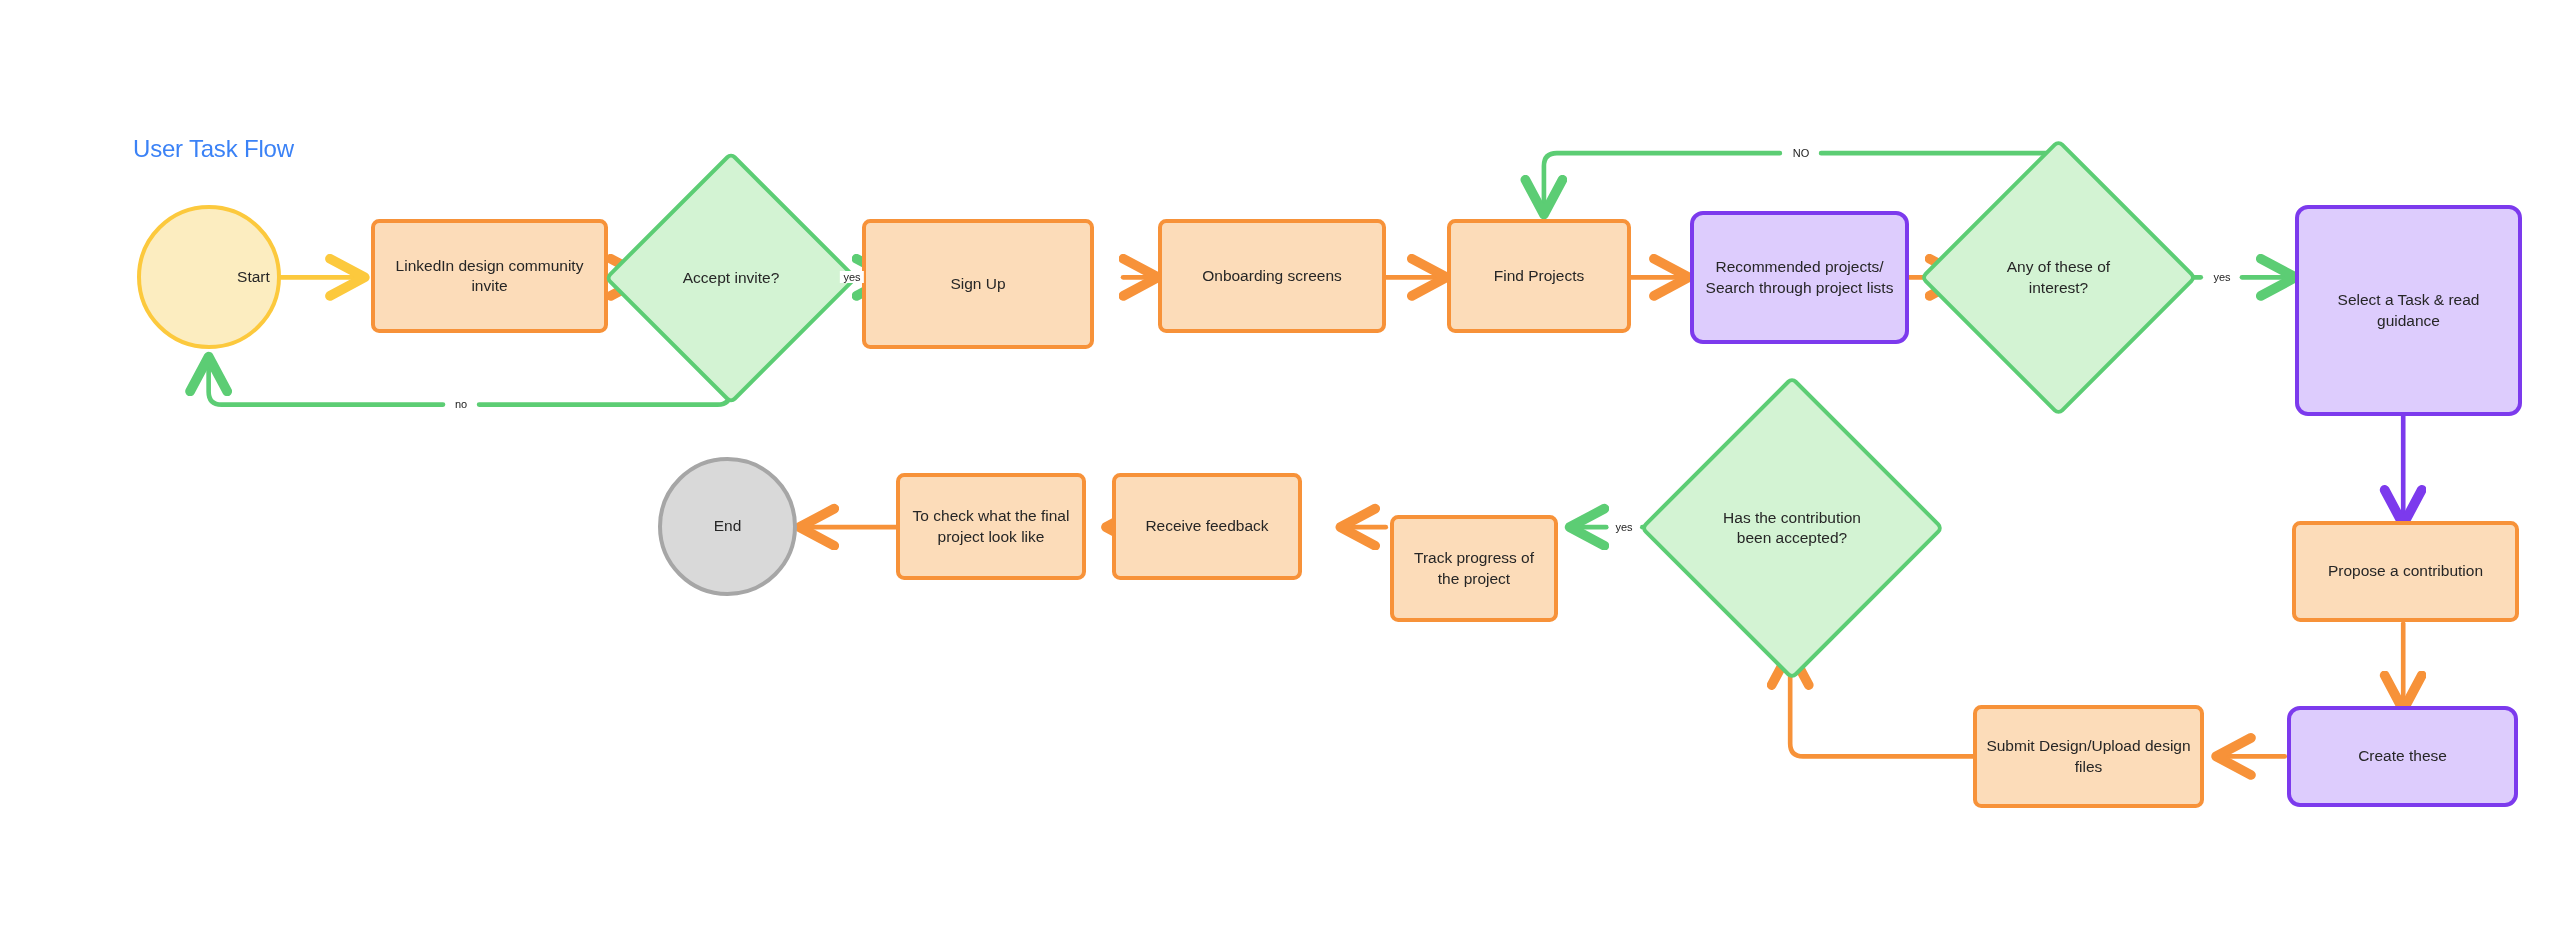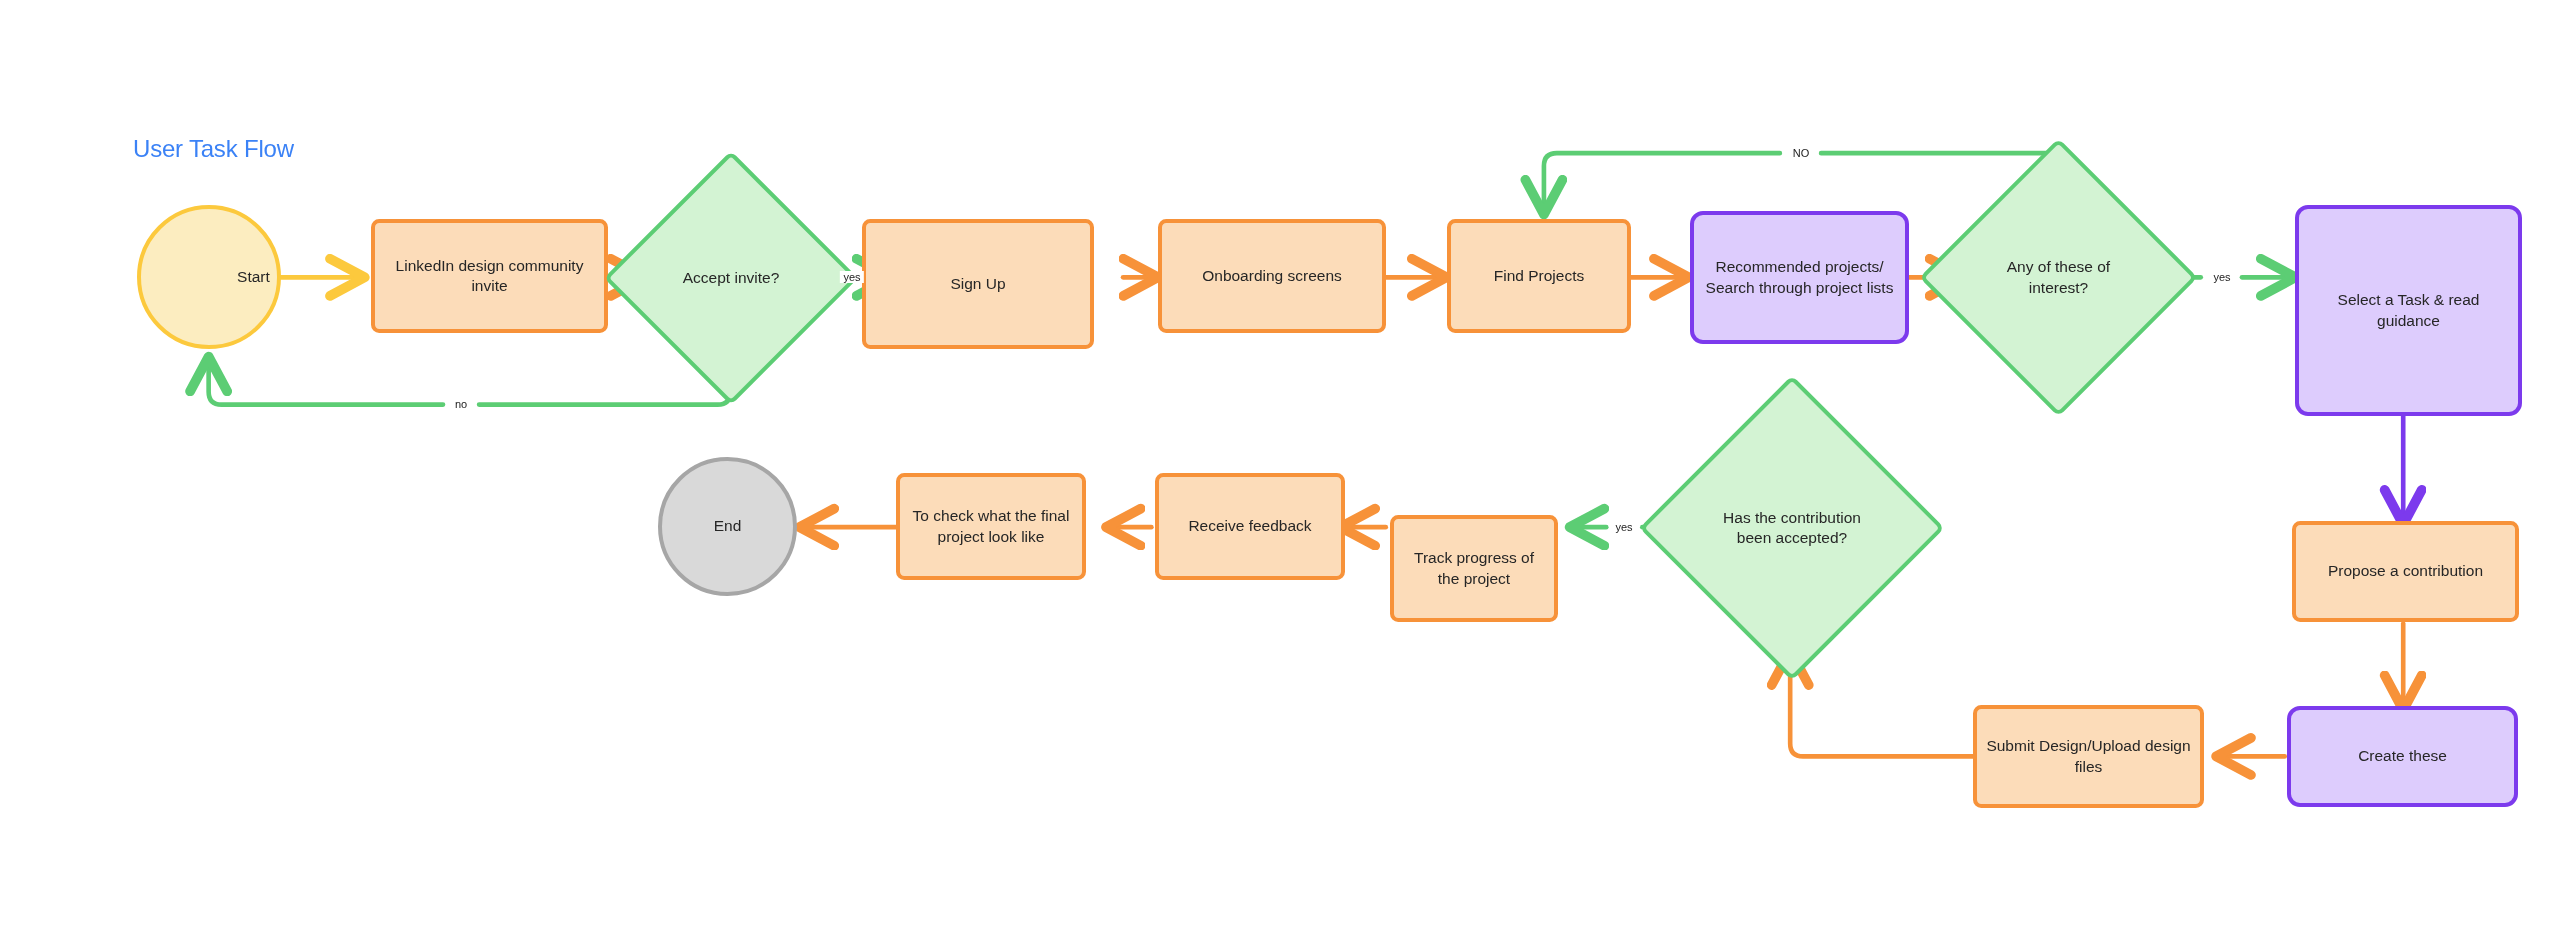--- a/index.html
+++ b/index.html
@@ -217,21 +217,21 @@
 
   <div class="node decision" style="left:1684px; top:420px; width:216px; height:216px;">
     <div class="dshape"></div>
     <div class="dlabel">Has the contribution been accepted?</div>
   </div>
 
   <div class="node process" style="left:1390px; top:473px; width:168px; height:107px;margin-top:42px;">
     <span>Track progress of the project</span>
   </div>
 
-  <div class="node process" style="left:1155px; top:473px; width:190px; height:107px;">
+  <div class="node process" style="left:1112px; top:473px; width:190px; height:107px;">
     <span>Receive feedback</span>
   </div>
 
   <div class="node terminator-end" style="left:658px; top:457px; width:139px; height:139px;">
     <span>End</span>
   </div>
 
   <div class="node process" style="left:896px; top:473px; width:190px; height:107px;">
     <span>To check what the final project look like</span>
   </div>

